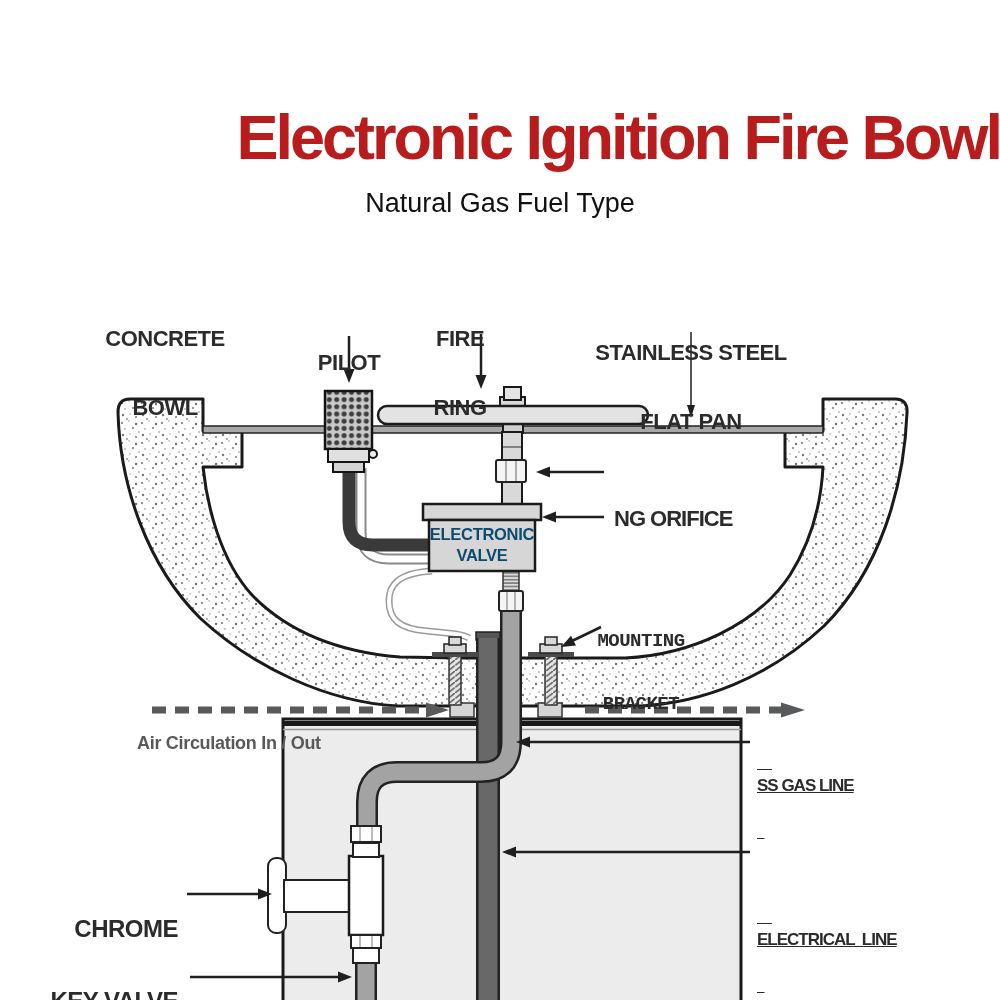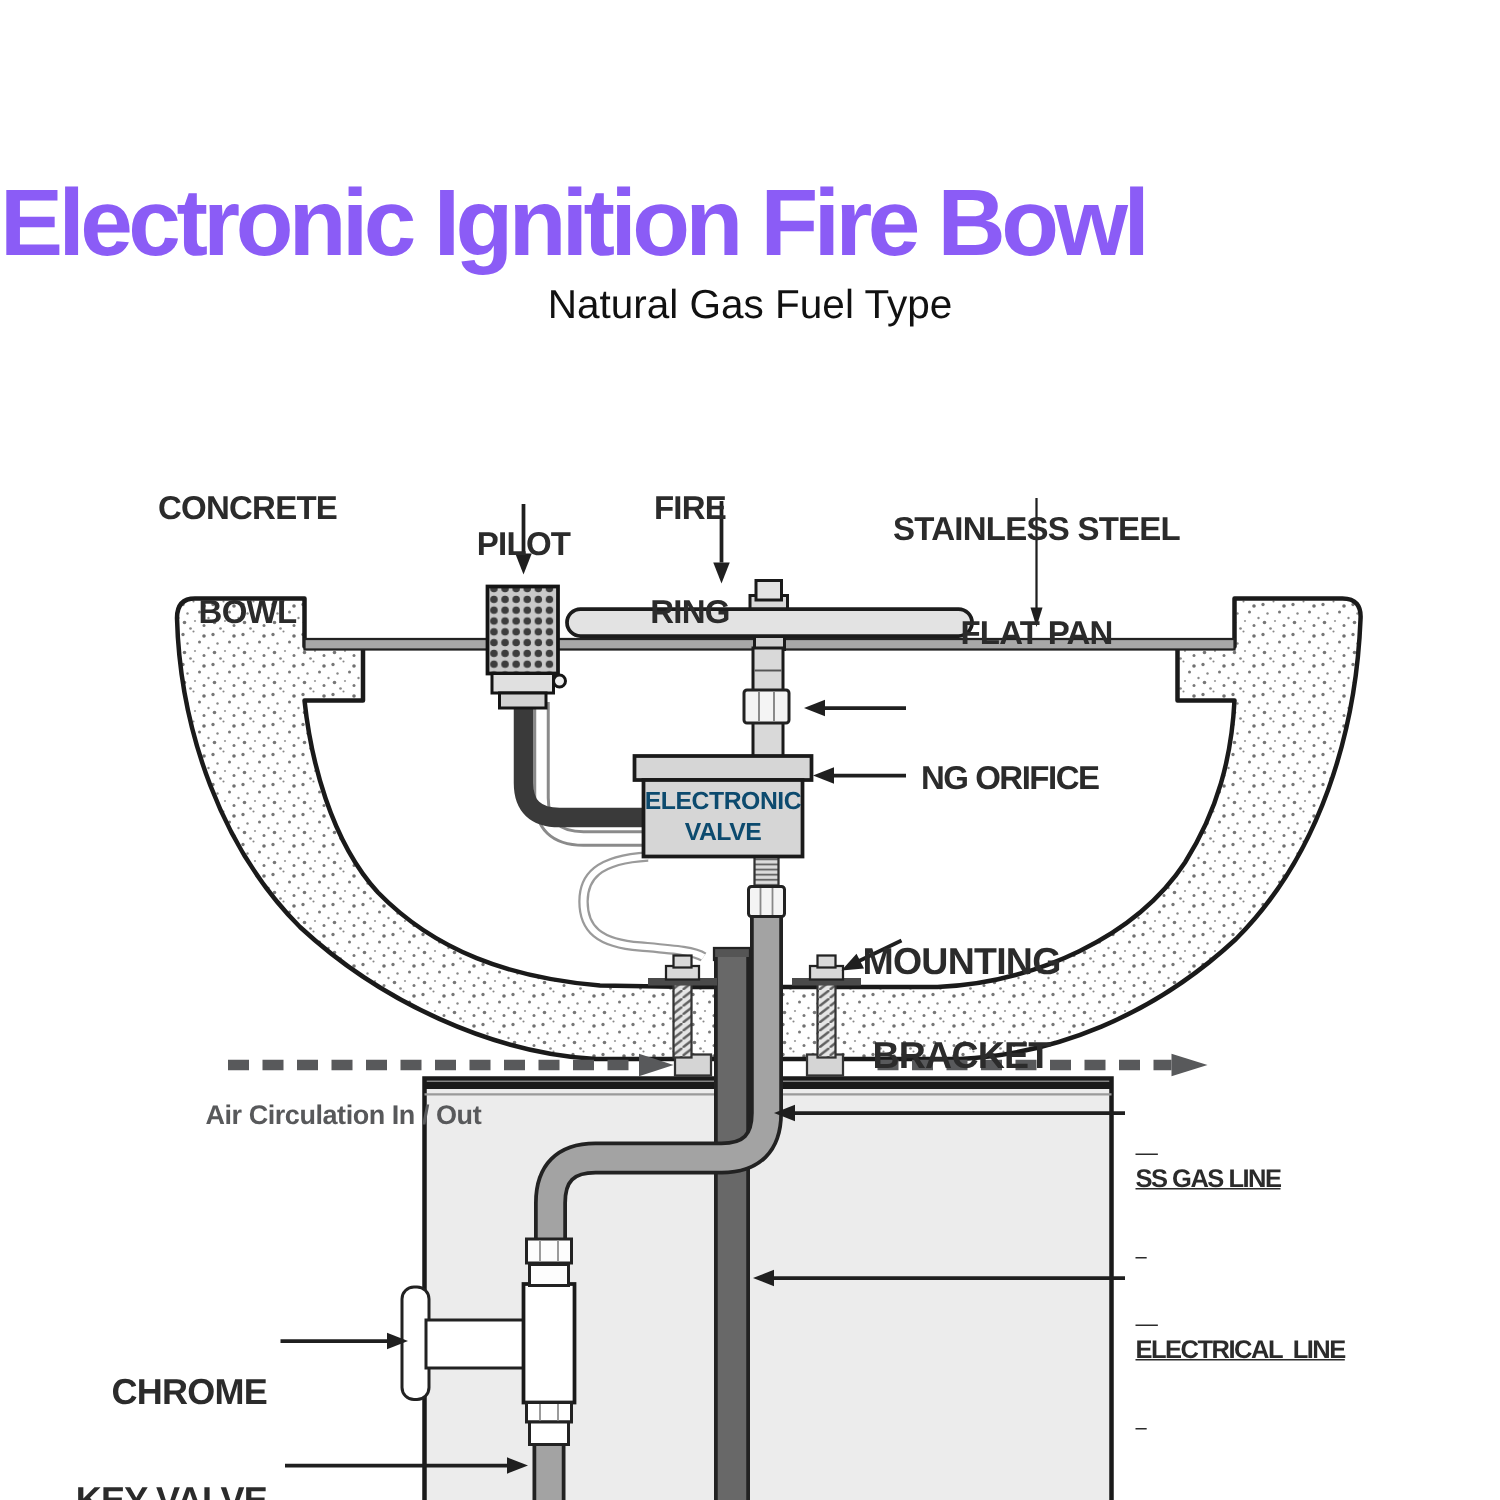--- a/index.html
+++ b/index.html
@@ -1,27 +1,27 @@
 <!DOCTYPE html>
 <html><head>
 <meta charset="utf-8">
 <style>
   html,body{margin:0;padding:0;background:#fff;}
   #stage{position:relative;width:1000px;height:1000px;background:#ffffff;overflow:hidden;
          font-family:"Liberation Sans","DejaVu Sans",sans-serif;}
   #art{position:absolute;left:0;top:0;width:1000px;height:1000px;}
-  .title{position:absolute;left:0;top:101px;width:1000px;text-align:left;
-         font-size:63px;font-weight:bold;letter-spacing:-3px;color:#8b5cf6;margin-top:12px;}
+  .title{position:absolute;left:0;top:101px;width:1000px;text-align:right;
+         font-size:63px;font-weight:bold;letter-spacing:-3px;color:#b91c1c;}
   .subtitle{position:absolute;left:0;top:188px;width:1000px;text-align:center;
          font-size:27px;font-weight:normal;letter-spacing:0;color:#111;}
   .lbl{position:absolute;font-weight:bold;color:#2b2b2b;line-height:23px;
        letter-spacing:-0.5px;white-space:pre;}
   .ctr{transform:translateX(-50%);text-align:center;}
   .sz22{font-size:22px;}
-  .sz19{font-size:25px;line-height:21px;}
+  .sz19{font-size:19px;line-height:21px;font-family:Liberation Mono, monospace;}
   .sz25{font-size:17px;letter-spacing:-1px;text-decoration:underline;}
   .sz24{font-size:24px;line-height:24px;}
   .gray{color:#58595b;font-size:18px;letter-spacing:-0.3px;}
   .right{text-align:right;}
   .valve-text{position:absolute;left:429px;top:524px;width:106px;text-align:center;
        font-size:16.5px;font-weight:bold;line-height:21px;color:#0c4a6e;letter-spacing:-0.3px;}
 </style>
 </head>
 <body>
 
@@ -221,21 +221,21 @@
   <div class="lbl sz19 ctr" style="left:641px;top:589px;">
     <div>MOUNTING</div>
     <div>BRACKET</div>
   </div>
   <div class="lbl gray" style="left:137px;top:686px;">
     <div>Air Circulation In / Out</div>
   </div>
   <div class="lbl sz25" style="left:757px;top:728px;">
     <div>SS GAS LINE</div>
   </div>
-  <div class="lbl sz25" style="left:757px;top:842px;">
+  <div class="lbl sz25" style="left:757px;top:882px;">
     <div>ELECTRICAL  LINE</div>
   </div>
   <div class="lbl sz24 right" style="right:822px;top:869px;width:160px;">
     <div>CHROME</div>
     <div>KEY VALVE</div>
   </div>
   <div class="lbl sz24" style="left:72px;top:960px;">
     
   </div>
 

